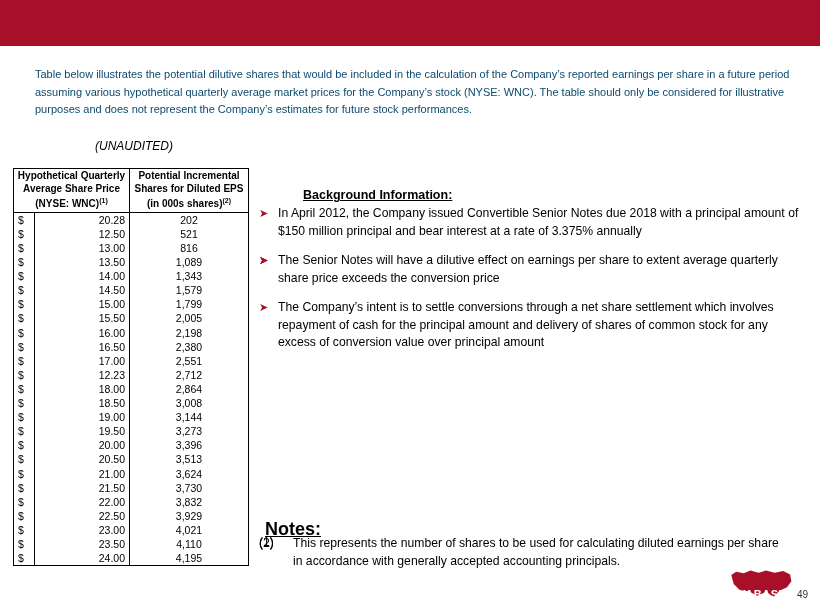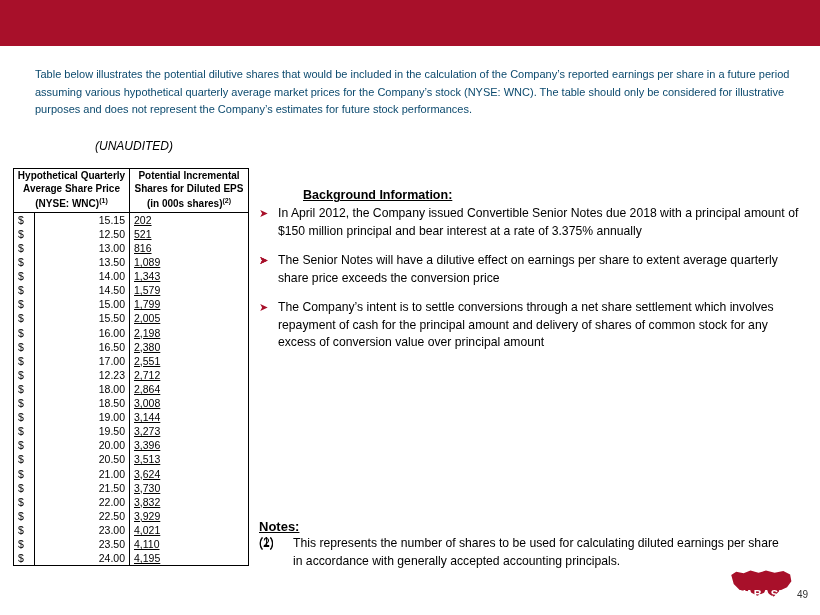--- a/index.html
+++ b/index.html
@@ -96,23 +96,22 @@
     width: 12px;
     border-right: none;
     padding-right: 0;
   }
   td.price {
     text-align: right;
     border-left: none;
     padding-right: 22px;
   }
   td.shares {
-    text-align: left;
+    text-align: center;
     padding-right: 16px;
-    text-decoration: underline;
   }
   sup { font-size: 7px; vertical-align: super; }
   
   .bg-head {
     position: absolute;
     left: 259px;
     top: 188px;
     font-size: 12.5px;
     font-weight: bold;
     text-decoration: underline;
@@ -134,23 +133,23 @@
   .bullet .arrow {
     position: absolute;
     left: 0;
     top: 0px;
     color: #a8102a;
     font-size: 11px;
   }
   
   .notes-head {
     position: absolute;
-    left: 259px;
+    left: 265px;
     top: 519px;
-    font-size: 13px;
+    font-size: 18px;
     font-weight: bold;
     text-decoration: underline;
   }
   .notes {
     position: absolute;
     left: 259px;
     top: 534px;
     width: 530px;
     font-size: 12.2px;
     line-height: 17.5px;
@@ -227,21 +226,21 @@
             <div>Shares for Diluted EPS</div>
             <div>
               <span>(in 000s shares)</span><sup>(2)</sup>
             </div>
           </th>
         </tr>
       </thead>
       <tbody id="table-body">
           <tr>
             <td class="cur">$</td>
-            <td class="price">15.15</td>
+            <td class="price">20.28</td>
             <td class="shares">202</td>
           </tr>
           <tr>
             <td class="cur">$</td>
             <td class="price">12.50</td>
             <td class="shares">521</td>
           </tr>
           <tr>
             <td class="cur">$</td>
             <td class="price">13.00</td>

